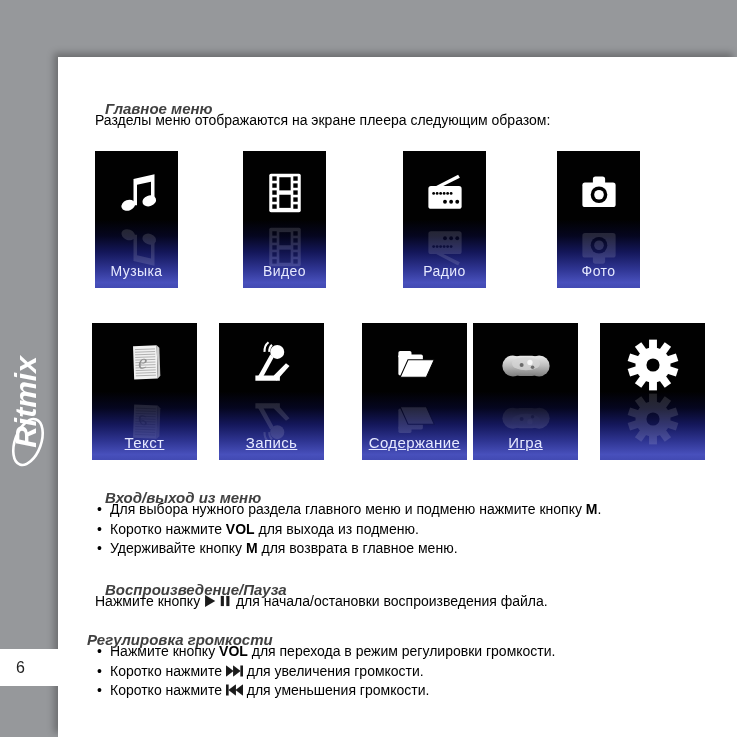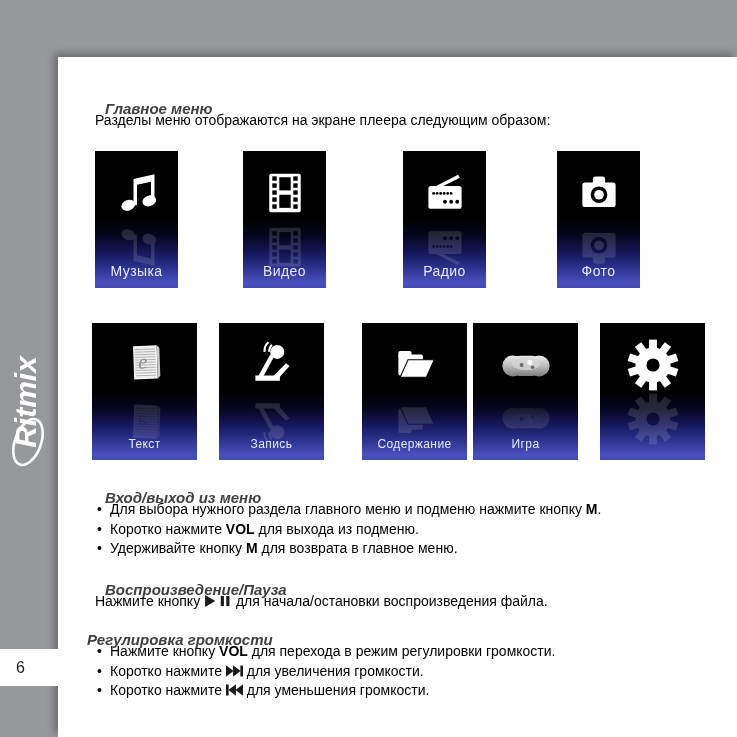--- a/index.html
+++ b/index.html
@@ -38,21 +38,21 @@
   .tile.r1{top:151px;width:83px;}
   .tile.r2{top:323px;width:105px;}
   .ticon{position:absolute;left:0;right:0;top:14px;height:110px;}
   .ticon svg{position:absolute;left:50%;margin-left:-28px;top:0;width:56px;height:56px;}
   .ticon svg.refl{top:54px;transform:scaleY(-1);opacity:0.13;}
   .tlabel{
     position:absolute;left:0;right:0;bottom:0;height:30px;
     display:flex;justify-content:center;align-items:flex-end;
     padding-bottom:9px;font-size:14px;letter-spacing:0.4px;color:#e6e9ff;
   }
-  .tile.r2 .tlabel{font-size:12px;}
+  .tile.r2 .tlabel{font-size:15px;text-decoration:underline;}
   
   .txicon svg{height:12px;vertical-align:-1px;}
   .hidden-defs{position:absolute;width:0;height:0;overflow:hidden;}
 </style>
 </head>
 <body>
 
 <svg class="hidden-defs" aria-hidden="true">
   <defs>
     <linearGradient id="gmetal" x1="0" y1="0" x2="0" y2="1">

